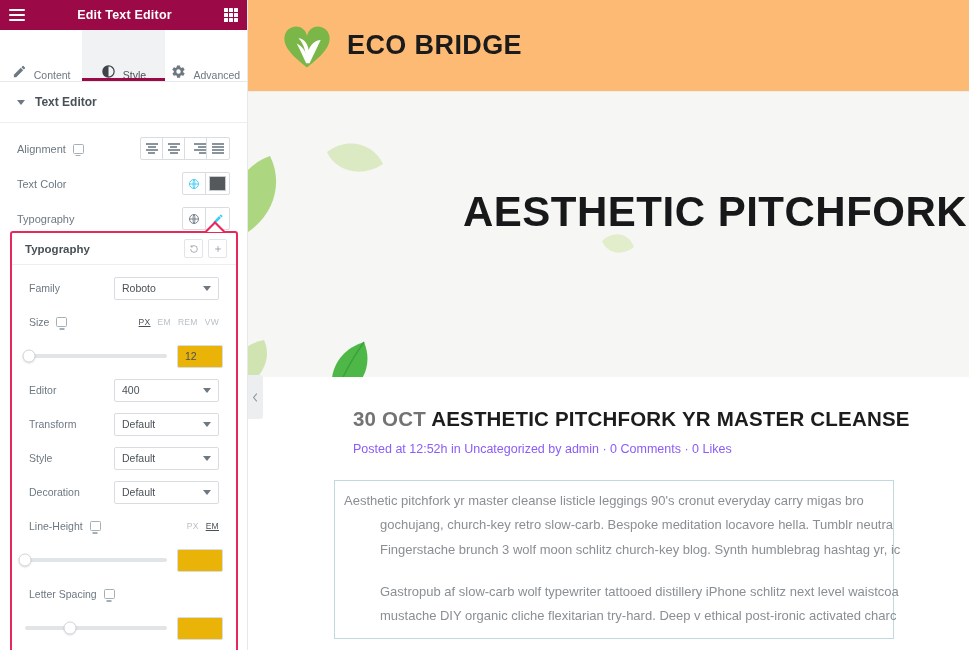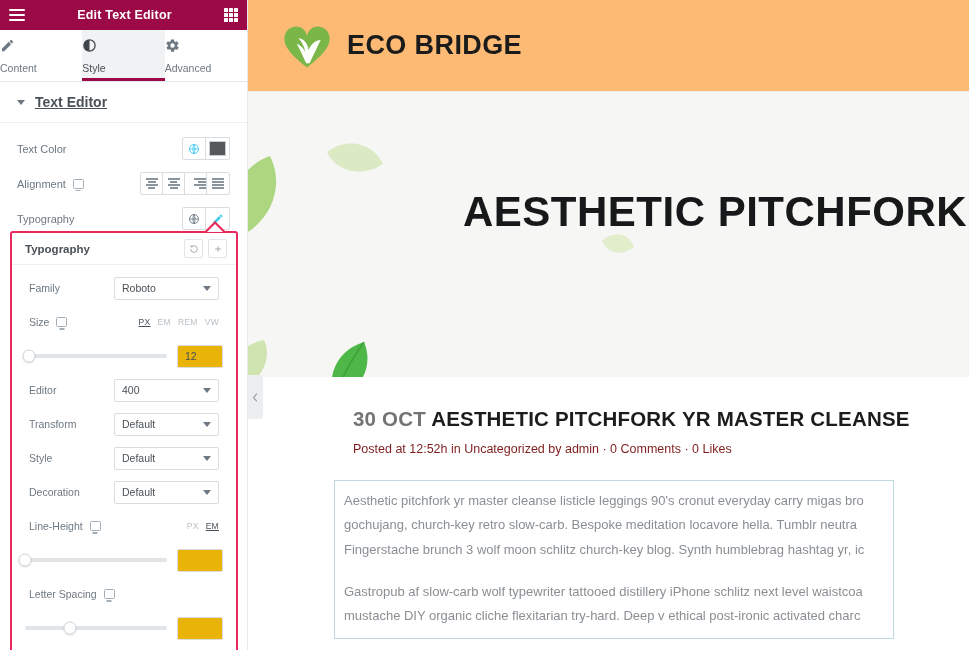--- a/index.html
+++ b/index.html
@@ -29,35 +29,35 @@
     color: #fff; font-size: 12.5px; font-weight: bold;
     letter-spacing: .2px; flex: 1; text-align: center;
   }
   .ico-hamburger { width: 16px; height: 12px; display: flex; flex-direction: column; justify-content: space-between; cursor: pointer; }
   .ico-hamburger i { display: block; height: 2px; background: #fff; border-radius: 1px; }
   .ico-grid { width: 14px; height: 14px; display: grid; grid-template-columns: repeat(3,1fr); grid-template-rows: repeat(3,1fr); gap: 1.6px; cursor: pointer; }
   .ico-grid i { background: #fff; border-radius: .5px; }
 
   .tabs { display: flex; height: 52px; border-bottom: 1px solid #e6e9ec; background: #fff; }
   .tab {
-    flex: 1; display: flex; flex-direction: column; align-items: flex-start; justify-content: center;
+    flex: 1; display: flex; flex-direction: row; align-items: flex-end; justify-content: center;
     gap: 7px; cursor: pointer; position: relative; color: #6d7882; font-size: 10.5px;
   }
   .tab.active { background: #f1f2f3; color: #495157; }
   .tab.active::after { content:''; position: absolute; left: 0; right: 0; bottom: 0; height: 3px; background: #9b0a46; }
   .tab svg { width: 15px; height: 15px; fill: #6d7882; }
   .tab.active svg { fill: #3f444b; }
 
   .section-head {
     height: 41px; display: flex; align-items: center; gap: 10px;
     padding: 0 17px; border-bottom: 1px solid #eceeef; background: #fff;
     cursor: pointer;
   }
   .section-head .caret { width: 0; height: 0; border-left: 4px solid transparent; border-right: 4px solid transparent; border-top: 5px solid #6d7882; }
-  .section-head .label { font-size: 14px; font-weight: bold; color: #495157; text-decoration: underline; }
+  .section-head .label { font-size: 12px; font-weight: bold; color: #495157; }
 
   .ctrl-row {
     display: flex; align-items: center; justify-content: space-between;
     padding: 0 17px; height: 35px;
   }
   .ctrl-label { font-size: 11px; color: #6d7882; display: flex; align-items: center; gap: 7px; }
   .resp-ico { width: 11px; height: 10px; border: 1.3px solid #a4afb7; border-radius: 1.5px; position: relative; }
   .resp-ico::after { content:''; position: absolute; left: 50%; bottom: -3.5px; transform: translateX(-50%); width: 5px; height: 1.3px; background: #a4afb7; }
 
   .align-group { display: flex; border: 1px solid #dadde0; border-radius: 2px; overflow: hidden; background: #fff; }
@@ -129,28 +129,28 @@
   .hero { position: relative; height: 285px; background: #f6f6f4; overflow: hidden; }
   .hero-title {
     position: absolute; left: 215px; top: 96px;
     font-size: 42px; font-weight: bold; color: #16181a; white-space: nowrap; letter-spacing: .5px;
   }
   .leaf { position: absolute; }
 
   .post { padding: 30px 0 0 105px; }
   .post-title { font-size: 20.5px; font-weight: bold; color: #1c1c1c; letter-spacing: .2px; white-space: nowrap; }
   .post-date { color: #737373; }
-  .post-meta { margin-top: 11px; font-size: 12.5px; color: #7f1d1d; white-space: nowrap; }
+  .post-meta { margin-top: 11px; font-size: 12.5px; color: #8b5cf6; white-space: nowrap; }
 
   .editor-box {
     margin: 24px 0 0 86px; border: 1px solid #bfd9de; padding: 8px 0 10px 9px;
     width: 560px;
   }
   .editor-box p { font-size: 13px; line-height: 1.87; color: #8a8f94; white-space: nowrap; }
-  .editor-box p + p { margin-top: 18px; }
+  .editor-box p + p { margin-top: 18px; margin-left: 36px; }
 
   .collapse-handle {
     position: absolute; left: 0; top: 375px; width: 15px; height: 44px;
     background: #eceef0; border-radius: 0 3px 3px 0;
     display: flex; align-items: center; justify-content: center; cursor: pointer;
     z-index: 8;
   }
   .collapse-handle svg { width: 7px; height: 9px; stroke: #8b949b; fill: none; stroke-width: 1.6; }
 </style>
 </head>
@@ -206,64 +206,64 @@
         <span>Advanced</span>
       </div>
     </div>
 
     <div class="section-head">
       <span class="caret"></span>
       <span class="label">Text Editor</span>
     </div>
 
     <div style="height:8px"></div>
+
+    <div class="ctrl-row">
+      <span class="ctrl-label">
+        <span>Alignment</span>
+        <span class="resp-ico"></span>
+      </span>
+      <span class="align-group">
+        <span class="align-btn al-l">
+            <i></i>
+            <i></i>
+            <i></i>
+            <i></i>
+          </span>
+        <span class="align-btn al-c">
+            <i></i>
+            <i></i>
+            <i></i>
+            <i></i>
+          </span>
+        <span class="align-btn al-r">
+            <i></i>
+            <i></i>
+            <i></i>
+            <i></i>
+          </span>
+        <span class="align-btn al-j">
+            <i></i>
+            <i></i>
+            <i></i>
+            <i></i>
+          </span>
+      </span>
+    </div>
 
     <div class="ctrl-row">
       <span class="ctrl-label">Text Color</span>
       <span class="mini-group">
         <span class="mini-btn">
           <svg viewBox="0 0 24 24" width="12" height="12" fill="none" stroke="#3ecbf0" stroke-width="1.8">
               <circle cx="12" cy="12" r="9"></circle>
               <path d="M3 12h18M12 3c2.6 3 2.6 15 0 18M12 3c-2.6 3-2.6 15 0 18"></path>
             </svg>
         </span>
         <span class="swatch">
-            <i></i>
-          </span>
-      </span>
-    </div>
-
-    <div class="ctrl-row">
-      <span class="ctrl-label">
-        <span>Alignment</span>
-        <span class="resp-ico"></span>
-      </span>
-      <span class="align-group">
-        <span class="align-btn al-l">
-            <i></i>
-            <i></i>
-            <i></i>
-            <i></i>
-          </span>
-        <span class="align-btn al-c">
-            <i></i>
-            <i></i>
-            <i></i>
-            <i></i>
-          </span>
-        <span class="align-btn al-r">
-            <i></i>
-            <i></i>
-            <i></i>
-            <i></i>
-          </span>
-        <span class="align-btn al-j">
-            <i></i>
-            <i></i>
-            <i></i>
             <i></i>
           </span>
       </span>
     </div>
 
     <div class="ctrl-row">
       <span class="ctrl-label">Typography</span>
       <span class="mini-group">
         <span class="mini-btn">
           <svg viewBox="0 0 24 24" width="12" height="12" fill="none" stroke="#6d7882" stroke-width="1.8">

